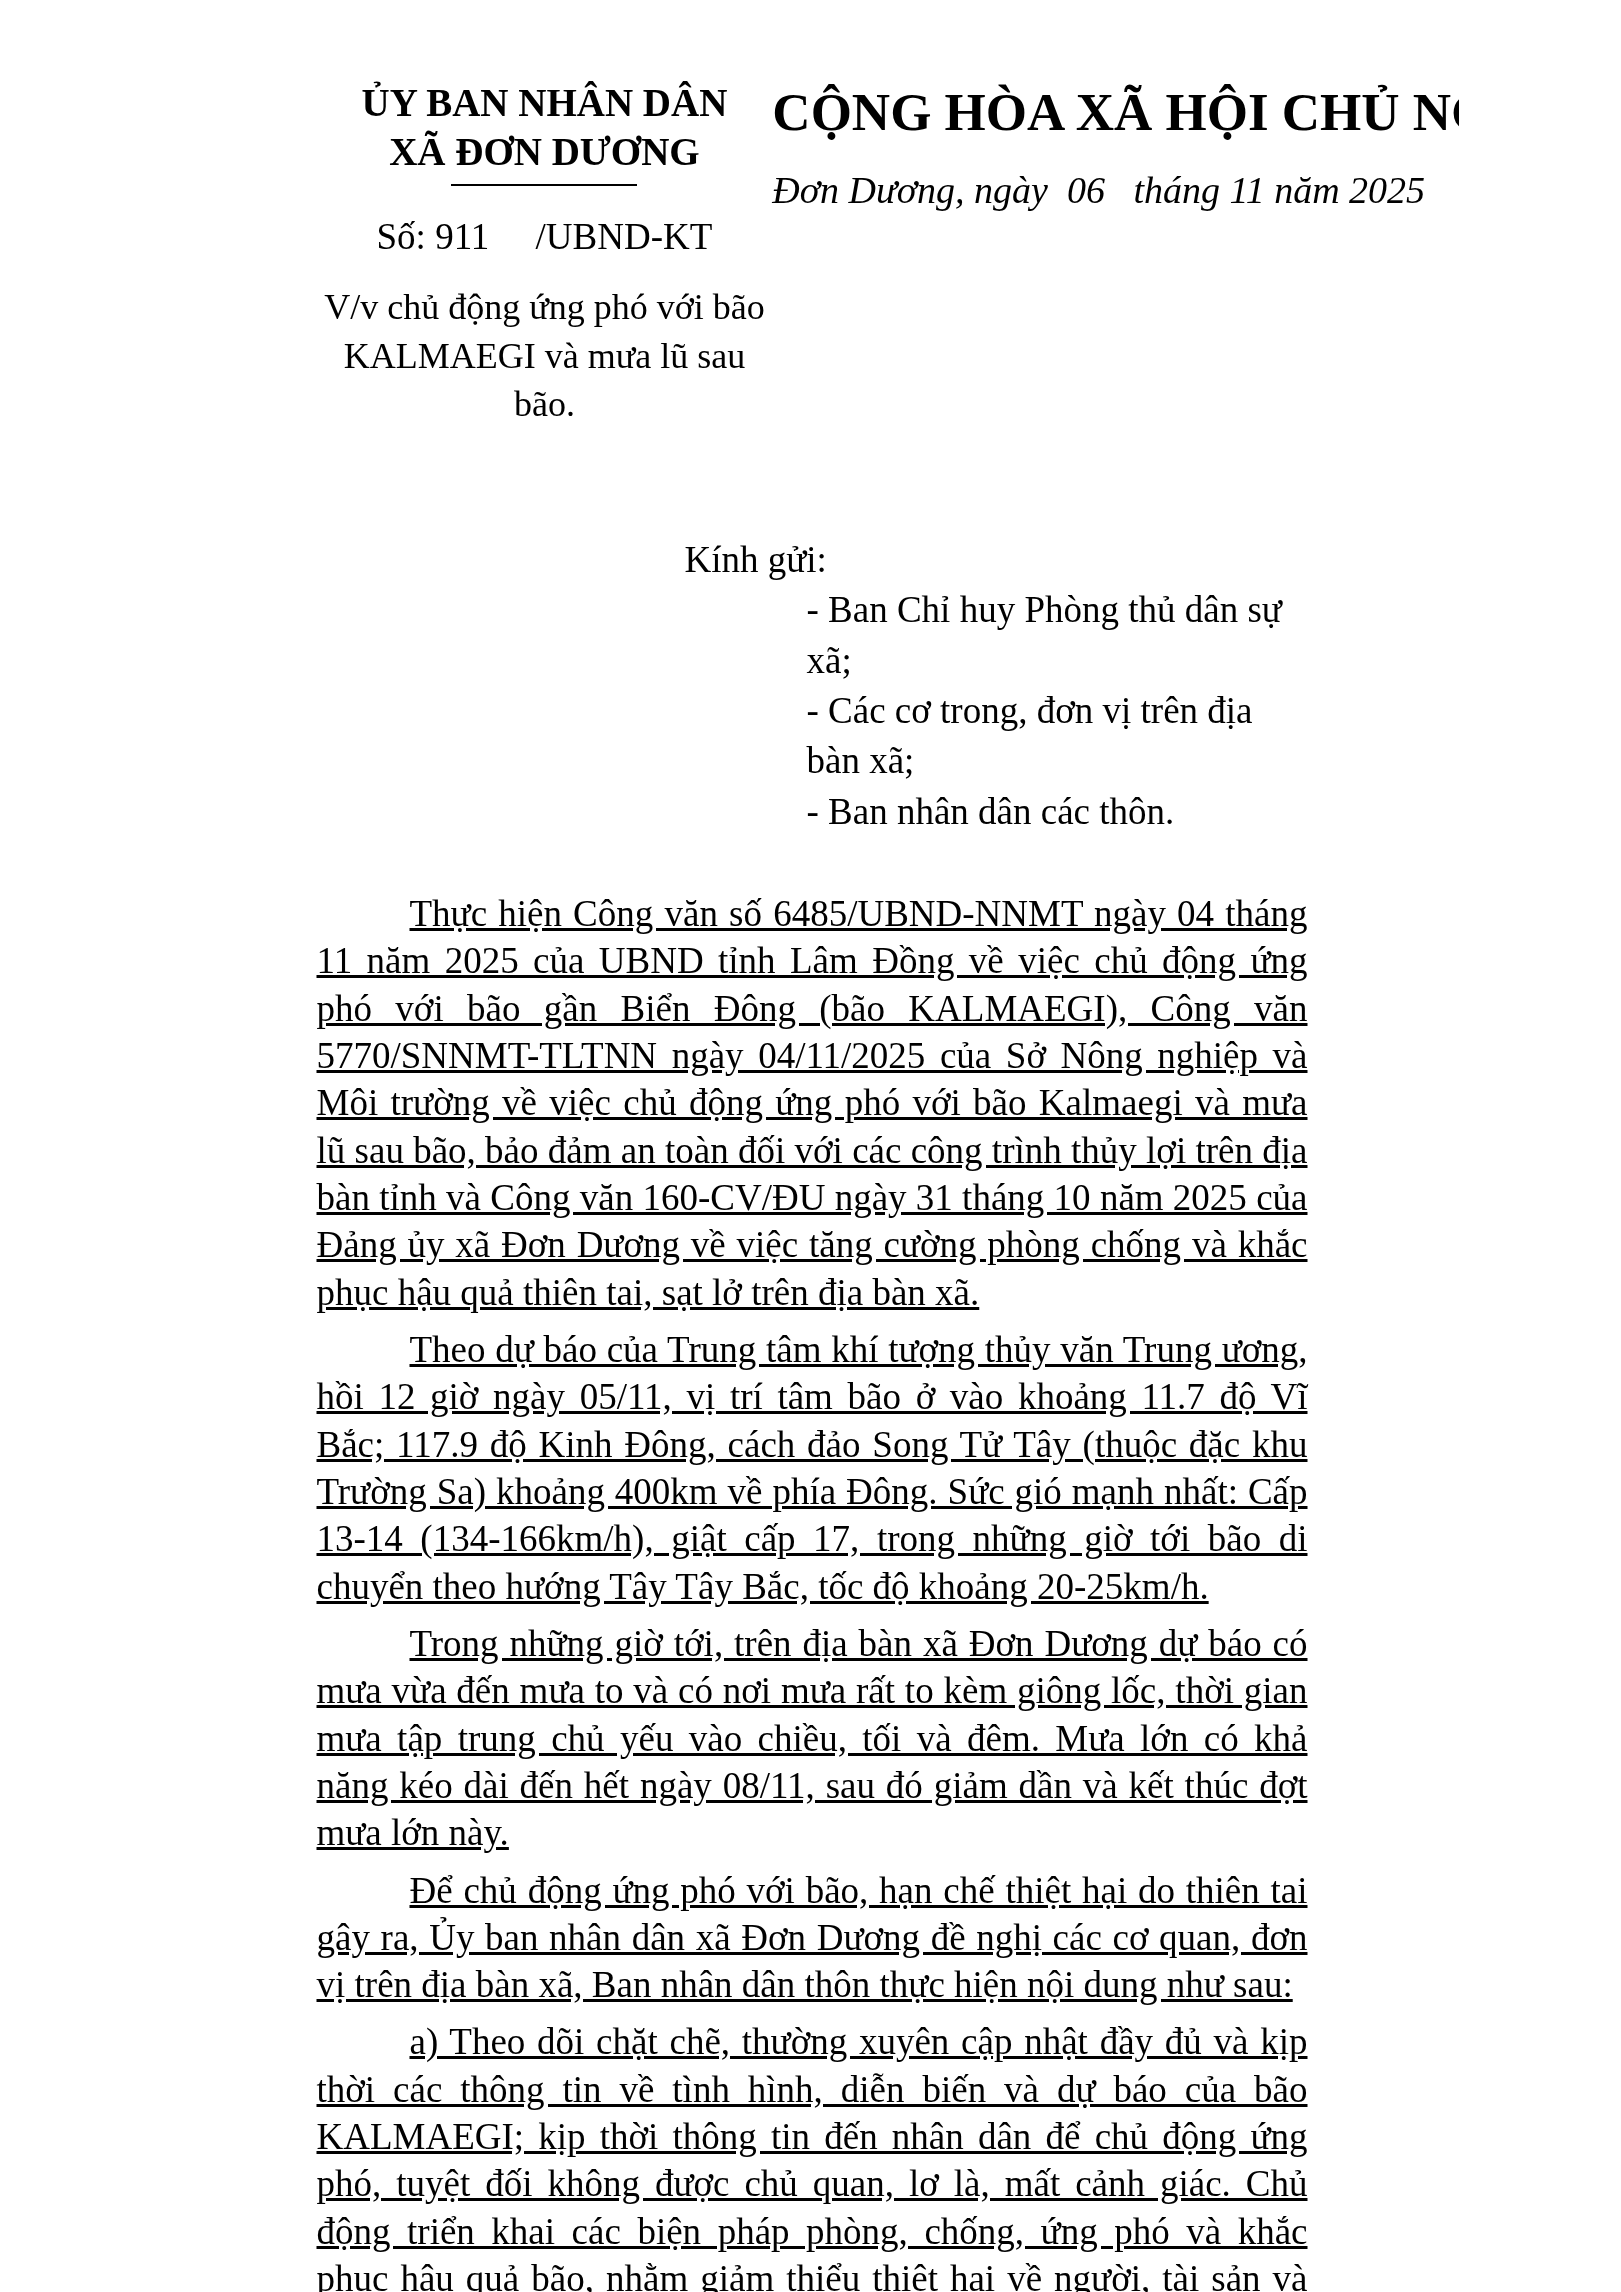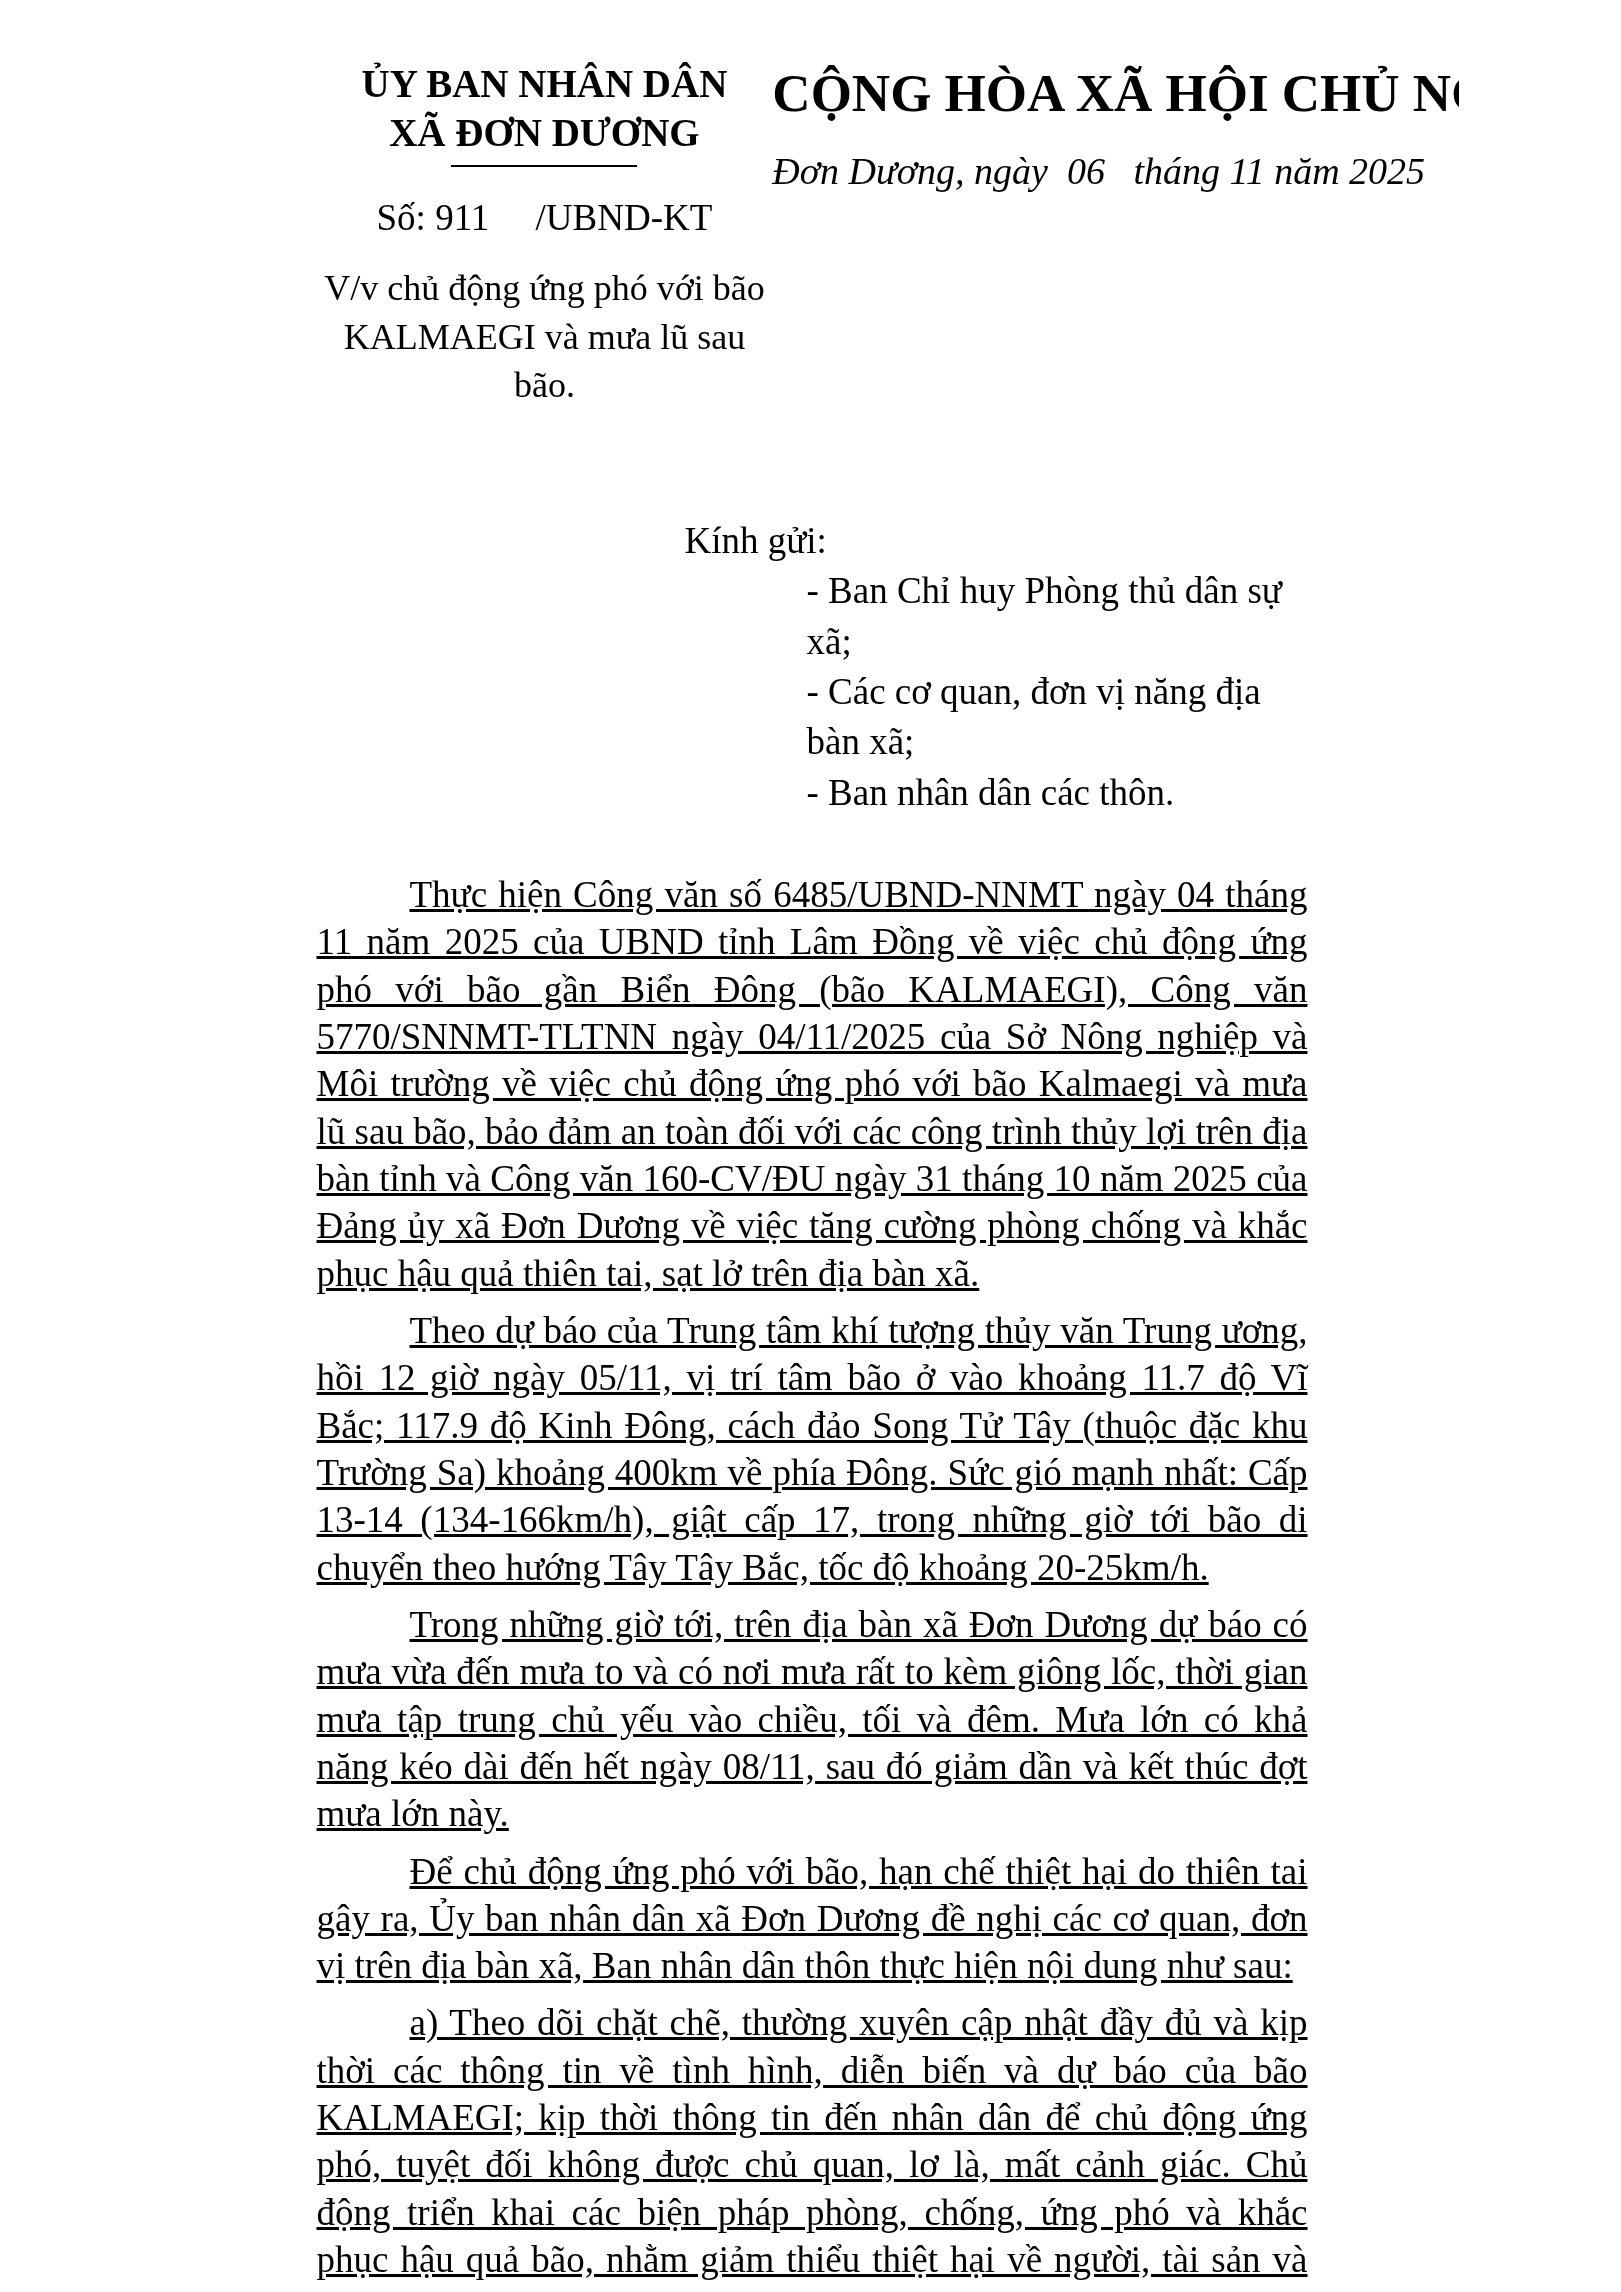--- a/index.html
+++ b/index.html
@@ -9,21 +9,21 @@
   }
   .page {
     position: relative;
     width: 1296px;
     height: 2293px;
     margin: 0 auto;
     background: #ffffff;
     color: #000000;
     font-family: "Liberation Serif", "DejaVu Serif", serif;
     box-sizing: border-box;
-    padding: 60px 151px 0 154px;
+    padding: 79px 151px 0 154px;
     overflow: hidden;
   }
   
   .header {
     display: flex;
     flex-direction: row;
     align-items: flex-start;
   }
   .header-left {
     width: 46%;
@@ -130,21 +130,21 @@
     <div class="header-right">
       <div class="nat-line1">CỘNG HÒA XÃ HỘI CHỦ NGHĨA VIỆT NAM</div>
       <div class="date-line">Đơn Dương, ngày  06   tháng 11 năm 2025</div>
     </div>
   </div>
 
   <div class="recipients">
     <div class="salutation">Kính gửi:</div>
     <div class="recipient-list">
       <div>- Ban Chỉ huy Phòng thủ dân sự xã;</div>
-      <div>- Các cơ quan, đơn vị năng địa bàn xã;</div>
+      <div>- Các cơ trong, đơn vị trên địa bàn xã;</div>
       <div>- Ban nhân dân các thôn.</div>
     </div>
   </div>
 
   <div class="content">
     <p>Thực hiện Công văn số 6485/UBND-NNMT ngày 04 tháng 11 năm 2025 của UBND tỉnh Lâm Đồng về việc chủ động ứng phó với bão gần Biển Đông (bão KALMAEGI), Công văn 5770/SNNMT-TLTNN ngày 04/11/2025 của Sở Nông nghiệp và Môi trường về việc chủ động ứng phó với bão Kalmaegi và mưa lũ sau bão, bảo đảm an toàn đối với các công trình thủy lợi trên địa bàn tỉnh và Công văn 160-CV/ĐU ngày 31 tháng 10 năm 2025 của Đảng ủy xã Đơn Dương về việc tăng cường phòng chống và khắc phục hậu quả thiên tai, sạt lở trên địa bàn xã.</p>
     <p>Theo dự báo của Trung tâm khí tượng thủy văn Trung ương, hồi 12 giờ ngày 05/11, vị trí tâm bão ở vào khoảng 11.7 độ Vĩ Bắc; 117.9 độ Kinh Đông, cách đảo Song Tử Tây (thuộc đặc khu Trường Sa) khoảng 400km về phía Đông. Sức gió mạnh nhất: Cấp 13-14 (134-166km/h), giật cấp 17, trong những giờ tới bão di chuyển theo hướng Tây Tây Bắc, tốc độ khoảng 20-25km/h.</p>
     <p>Trong những giờ tới, trên địa bàn xã Đơn Dương dự báo có mưa vừa đến mưa to và có nơi mưa rất to kèm giông lốc, thời gian mưa tập trung chủ yếu vào chiều, tối và đêm. Mưa lớn có khả năng kéo dài đến hết ngày 08/11, sau đó giảm dần và kết thúc đợt mưa lớn này.</p>
     <p>Để chủ động ứng phó với bão, hạn chế thiệt hại do thiên tai gây ra, Ủy ban nhân dân xã Đơn Dương đề nghị các cơ quan, đơn vị trên địa bàn xã, Ban nhân dân thôn thực hiện nội dung như sau:</p>
     <p>a) Theo dõi chặt chẽ, thường xuyên cập nhật đầy đủ và kịp thời các thông tin về tình hình, diễn biến và dự báo của bão KALMAEGI; kịp thời thông tin đến nhân dân để chủ động ứng phó, tuyệt đối không được chủ quan, lơ là, mất cảnh giác. Chủ động triển khai các biện pháp phòng, chống, ứng phó và khắc phục hậu quả bão, nhằm giảm thiểu thiệt hại về người, tài sản và cơ sở hạ tầng. Thực hiện kế hoạch sản xuất phù hợp, đảm bảo an toàn cho người, phương tiện</p>

